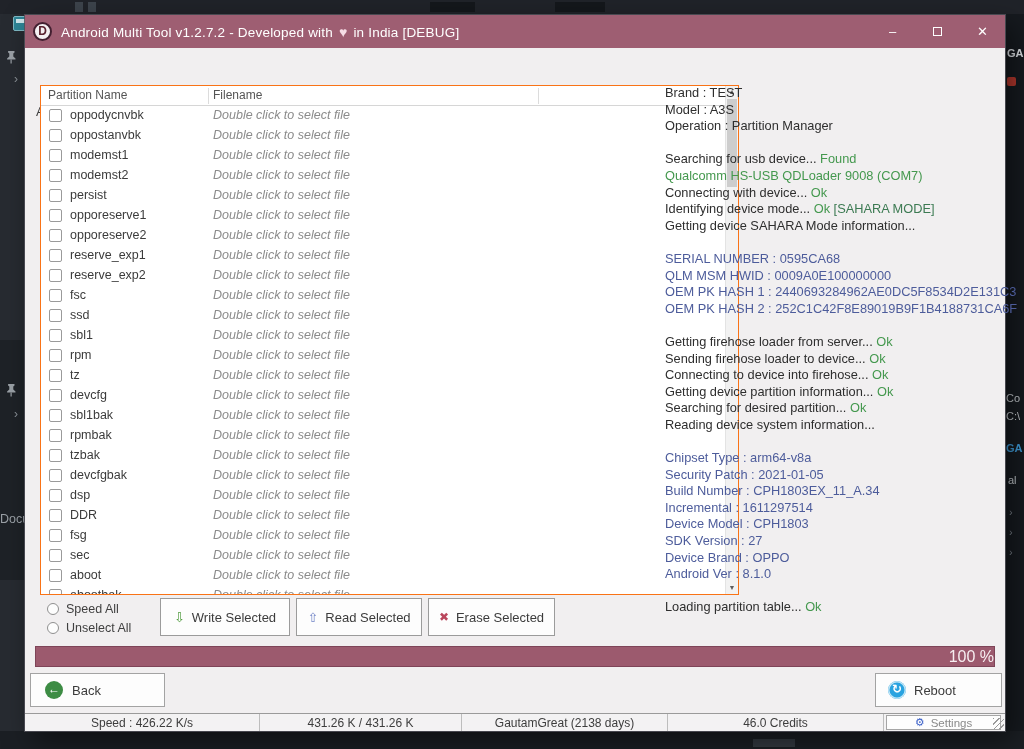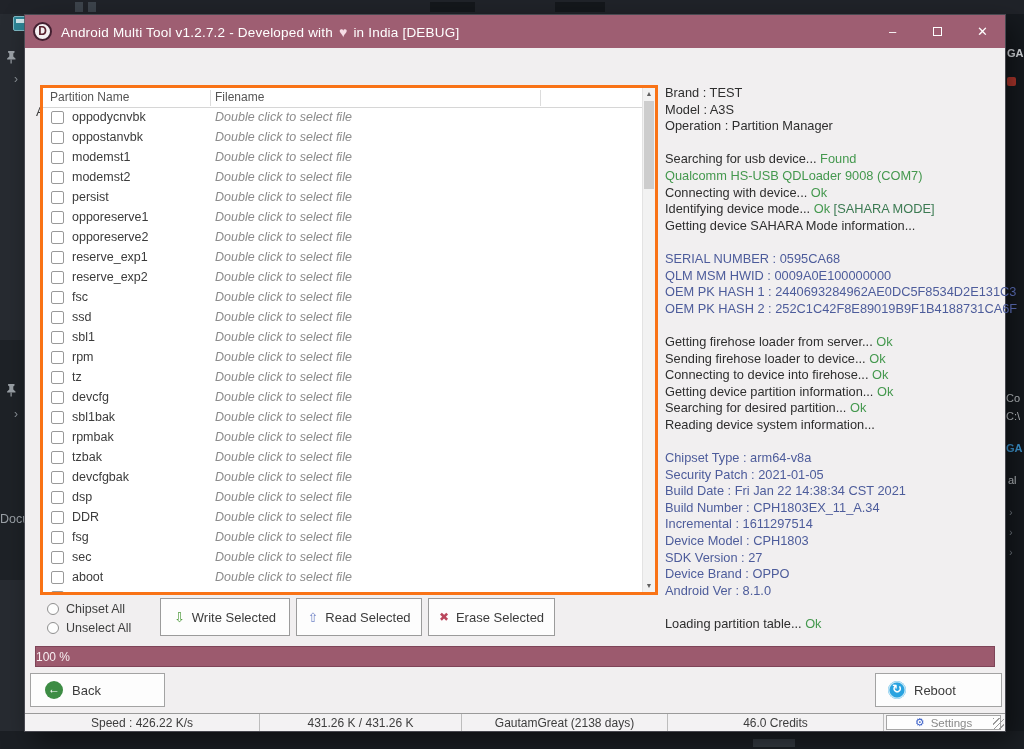--- a/index.html
+++ b/index.html
@@ -42,21 +42,21 @@
               font-weight:bold; font-size:12px; line-height:15px; text-align:center; margin-left:8px; flex:none; }
   .title-text { margin-left:9px; font-size:13.5px; letter-spacing:.2px; white-space:nowrap; }
   .title-text .heart { color:#f6dde6; font-size:14px; padding:0 2px; }
   .win-controls { margin-left:auto; display:flex; align-items:center; height:100%; }
   .ctrl { width:45px; height:100%; display:flex; align-items:center; justify-content:center; font-size:13px; color:#fff; }
   .maxbox { width:9px; height:9px; border:1.5px solid #fff; display:inline-block; }
 
   .subtitle-bar { position:absolute; left:0; top:33px; width:100%; height:30px; display:flex; align-items:center; padding-left:11px; font-size:13px; color:#3c3c3c;margin-top:48px; }
 
   
-  .ptable { position:absolute; left:15px; top:70px; width:618px; height:510px; background:#fff; border:3px solid #f97316; }
+  .ptable { position:absolute; left:15px; top:70px; width:699px; height:510px; background:#fff; border:1px solid #f97316; }
   .thead { position:absolute; left:0; top:0; right:0; height:20px; border-bottom:1px solid #d6d6d6; font-size:12px; color:#555; }
   .th { position:absolute; top:0; height:20px; line-height:19px; }
   .th1 { left:7px; }
   .th2 { left:172px; }
   .thsep { position:absolute; top:2px; height:16px; width:1px; background:#dcdcdc; }
   .tbody { position:absolute; left:0; top:20px; right:13px; bottom:0; overflow:hidden; }
   .prow { position:relative; height:20px; font-size:12.5px; color:#3b3b3b; }
   .cb { position:absolute; left:8px; top:3px; width:13px; height:13px; border:1px solid #9a9a9a; border-radius:2px; background:#fff; }
   .rname { position:absolute; left:29px; top:2px; }
   .fname { position:absolute; left:172px; top:2px; color:#8b8b8b;font-style:italic; }
@@ -78,21 +78,21 @@
   .radio { width:12px; height:12px; border:1px solid #8f8f8f; border-radius:50%; background:#fdfdfd; margin-right:7px; flex:none; }
   .action-btn { position:absolute; top:583px; height:38px; background:#fdfdfd; border:1px solid #9b9b9b; display:flex; align-items:center; justify-content:center; gap:7px; font-size:13px; color:#3c3c3c; }
   .btn-write { left:135px; width:130px; }
   .btn-read  { left:271px; width:126px; }
   .btn-erase { left:403px; width:127px; }
   .ic-write { color:#4e9a3c; font-size:13px; }
   .ic-read  { color:#7487c8; font-size:13px; }
   .ic-erase { color:#b9465c; font-size:12px; }
 
   
-  .progress { position:absolute; left:10px; top:631px; width:960px; height:21px; background:#9c5a6e; border:1px solid #7e4458; display:flex; align-items:center; justify-content:flex-start; color:#f7eef1; font-size:12px; }
+  .progress { position:absolute; left:10px; top:631px; width:960px; height:21px; background:#9c5a6e; border:1px solid #7e4458; display:flex; align-items:center; justify-content:flex-end; color:#f7eef1; font-size:16px; }
   .nav-btn { position:absolute; top:658px; height:34px; background:#fdfdfd; border:1px solid #a3a3a3; display:flex; align-items:center; font-size:13px; color:#3c3c3c; }
   .btn-back { left:5px; width:135px; padding-left:14px; gap:9px; }
   .btn-reboot { left:850px; width:127px; padding-left:12px; gap:8px; }
   .circle-ic { width:18px; height:18px; border-radius:50%; color:#fff; font-size:12px; font-weight:bold; text-align:center; line-height:17px; flex:none; }
   .ci-back { background:#3d8c44; }
   .ci-reboot { background:#29a3e0; box-shadow:inset 0 0 0 1.5px #bfe4f5; }
 
   .statusbar { position:absolute; left:0; top:698px; width:980px; height:18px; background:#f3f2f3; border-top:1px solid #9a9a9a; display:flex; font-size:12px; color:#3d3d3d; }
   .seg { display:flex; align-items:center; justify-content:center; border-right:1px solid #bdbdbd; height:100%; }
   .seg1 { width:235px; } .seg2 { width:202px; } .seg3 { width:206px; } .seg4 { width:216px; }
@@ -324,35 +324,34 @@
       <div class="log-line">&nbsp;</div>
       <div class="log-line"><span class="c-dark">Getting firehose loader from server... </span><span class="c-green">Ok</span></div>
       <div class="log-line"><span class="c-dark">Sending firehose loader to device... </span><span class="c-green">Ok</span></div>
       <div class="log-line"><span class="c-dark">Connecting to device into firehose... </span><span class="c-green">Ok</span></div>
       <div class="log-line"><span class="c-dark">Getting device partition information... </span><span class="c-green">Ok</span></div>
       <div class="log-line"><span class="c-dark">Searching for desired partition... </span><span class="c-green">Ok</span></div>
       <div class="log-line"><span class="c-dark">Reading device system information...</span></div>
       <div class="log-line">&nbsp;</div>
       <div class="log-line"><span class="c-blue">Chipset Type : arm64-v8a</span></div>
       <div class="log-line"><span class="c-blue">Security Patch : 2021-01-05</span></div>
-      <div class="log-line"><span class="c-blue">Build Date : Fri Jan 22 14:38:34 CST 2021</span></div>
       <div class="log-line"><span class="c-blue">Build Number : CPH1803EX_11_A.34</span></div>
       <div class="log-line"><span class="c-blue">Incremental : 1611297514</span></div>
       <div class="log-line"><span class="c-blue">Device Model : CPH1803</span></div>
       <div class="log-line"><span class="c-blue">SDK Version : 27</span></div>
       <div class="log-line"><span class="c-blue">Device Brand : OPPO</span></div>
       <div class="log-line"><span class="c-blue">Android Ver : 8.1.0</span></div>
       <div class="log-line">&nbsp;</div>
       <div class="log-line"><span class="c-dark">Loading partition table... </span><span class="c-green">Ok</span></div>
     </div>
 
   <div class="sel-group">
     <div class="sel-row">
       <span class="radio"></span>
-      <span>Chipset All</span>
+      <span>Speed All</span>
     </div>
     <div class="sel-row">
       <span class="radio"></span>
       <span>Unselect All</span>
     </div>
   </div>
 
   <div class="action-btn btn-write">
     <span class="ic-write">⇩</span>
     <span>Write Selected</span>

